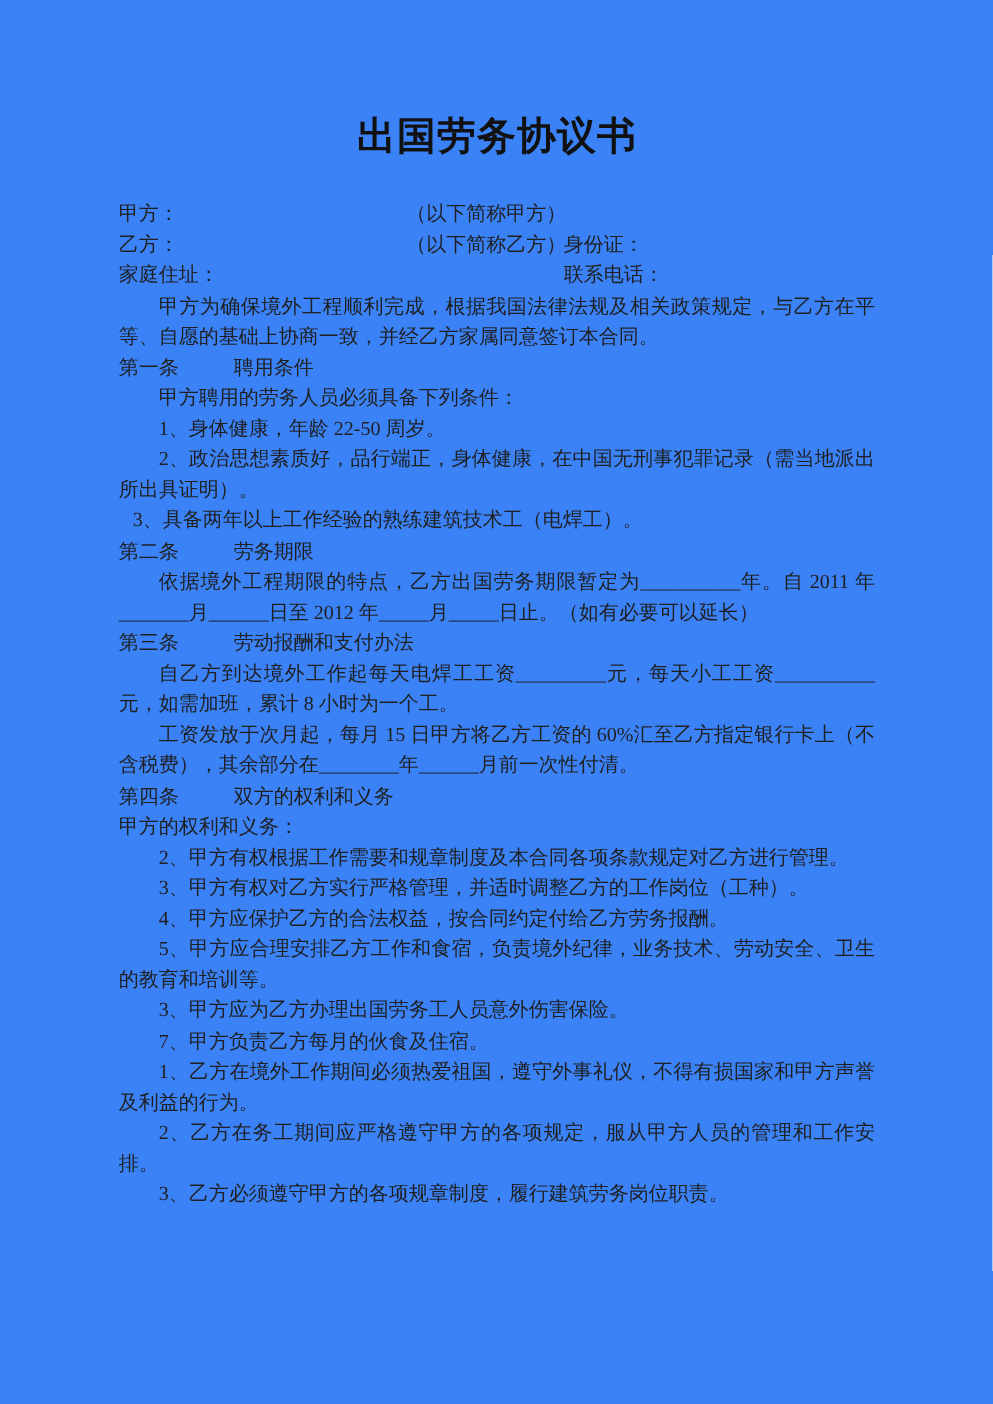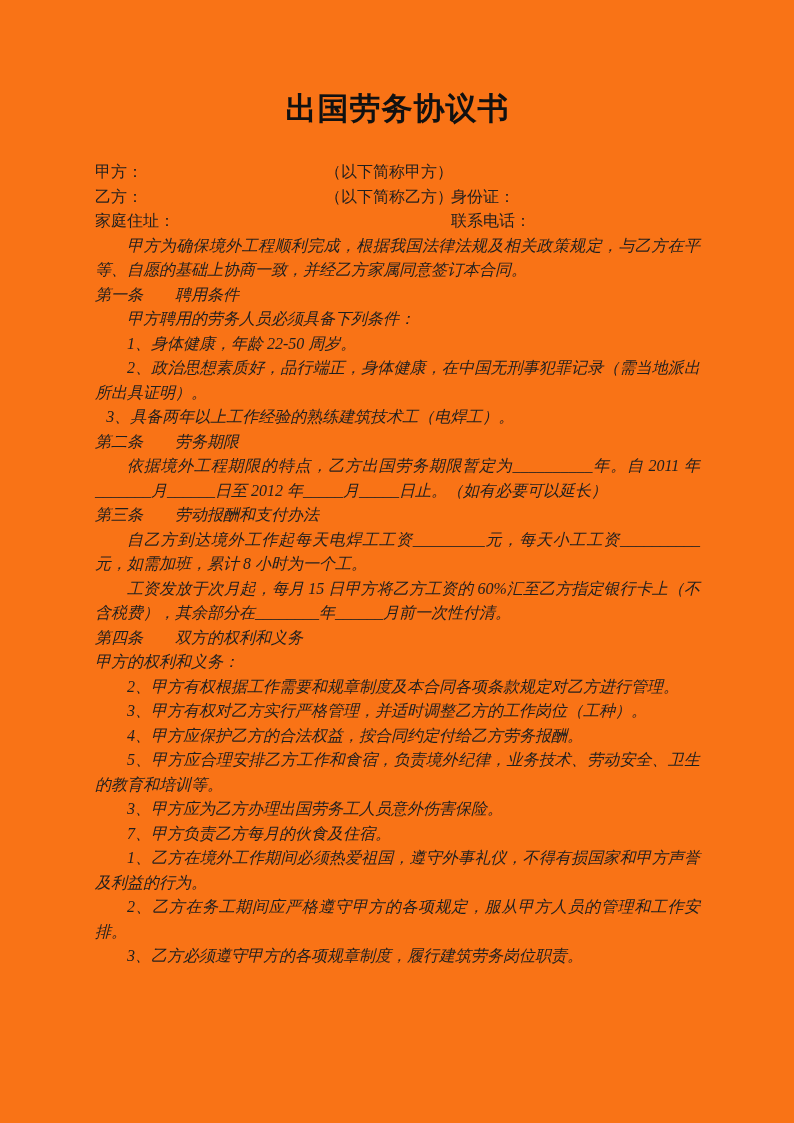--- a/index.html
+++ b/index.html
@@ -5,21 +5,21 @@
   html, body {
     margin: 0;
     padding: 0;
     background: #ffffff;
   }
   .page {
     position: relative;
     width: 794px;
     height: 1123px;
     margin: 0 auto;
-    background: #f97316;
+    background: #3b82f6;
     box-sizing: border-box;
     padding: 86px 94px 0 95px;
     font-family: "Liberation Serif", "DejaVu Serif", serif;
     font-size: 16px;
     line-height: 24.5px;
     color: #1f1f1f;
     overflow: hidden;
   }
   .doc-title {
     margin: 0 0 28px 0;
@@ -36,27 +36,26 @@
     height: 24.5px;
     white-space: nowrap;
   }
   .hdr-left  { position: absolute; left: 0; }
   .hdr-mid   { position: absolute; left: 230px; }
   .hdr-right { position: absolute; left: 356px; }
   .doc-body .para {
     margin: 0;
     text-align: justify;
     text-justify: inter-character;
-    font-style: italic;
   }
   .para.indent  { text-indent: 2em; }
   .para.indent1 { text-indent: 0.7em; }
   .para.flush   { text-indent: 0; }
   .para.clause  { text-indent: 0; }
-  .clause-title { margin-left: 32px; }
+  .clause-title { margin-left: 44px; }
 </style>
 </head>
 <body>
 
 <div class="page">
 
   <h1 class="doc-title">出国劳务协议书</h1>
 
   <div class="doc-header">
     <div class="hdr-row">

